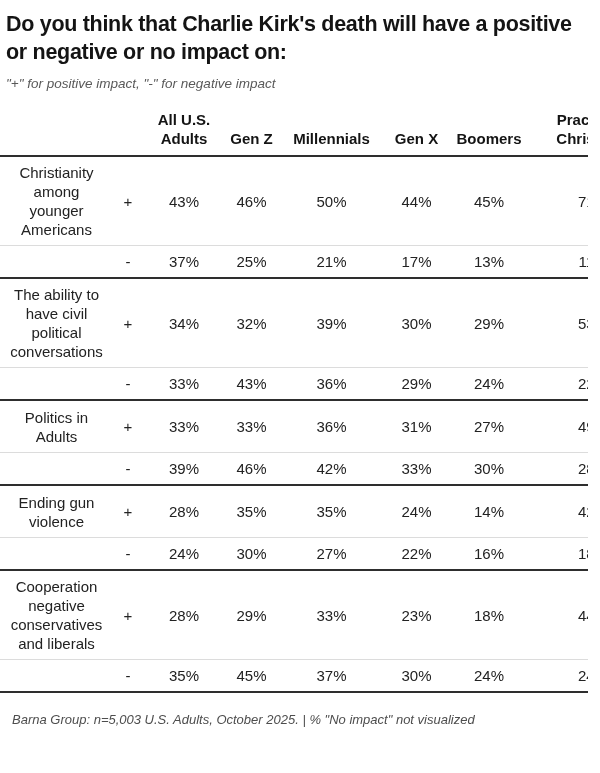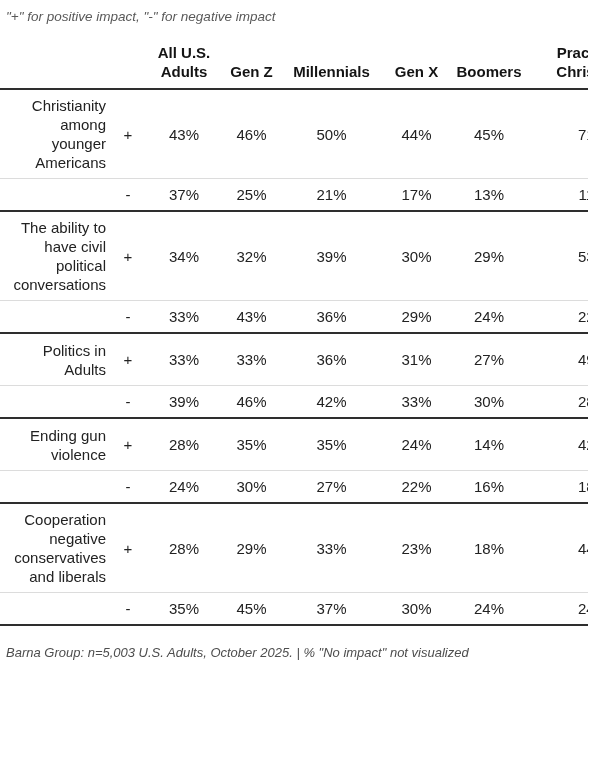--- a/index.html
+++ b/index.html
@@ -32,47 +32,48 @@
     font-size: 15px;
   }
   th {
     font-weight: bold; color: #141414;
     vertical-align: bottom; text-align: center;
     padding: 0 4px 7px 4px; line-height: 19px;
     font-size: 15px;
   }
   td { vertical-align: middle; color: #222222; }
   td.label {
-    text-align: right; padding: 6px 6px 6px 7px;
+    text-align: center; padding: 6px 6px 6px 7px;
     line-height: 19px;
   }
   td.sign { text-align: center; padding: 7px 2px; }
   td.val  { text-align: center; padding: 7px 4px; }
   tr.row-pos td.val, tr.row-pos td.sign { padding-top: 17px; padding-bottom: 17px; }
   tr.row-pos td { border-top: 2px solid #2e2e2e; }
   tr.row-neg td { border-top: 1px solid #dcdcdc; }
   tr.row-neg.last td { border-bottom: 2px solid #2e2e2e; }
 
-  .footer { margin: 19px 6px 0 6px; }
+  .footer { margin: 19px 6px 0 12px; }
   .footer-source {
     font-size: 13px; line-height: 16px;
     font-style: italic; color: #4d4d4d;
   }
   .attribution {
     margin-top: 3px;
     font-size: 12.5px; line-height: 15px;
     color: #9a9a9a;
     text-decoration: none; display: inline-block;
   }
 </style>
 </head>
 <body>
 
 <div class="page">
 
+  <h1 class="chart-title">Do you think that Charlie Kirk's death will have a positive or negative or no impact on:</h1>
   <div class="chart-subtitle">"+" for positive impact, "-" for negative impact</div>
 
   <div class="table-wrap">
     <table class="data-table">
       <colgroup>
         <col style="width:112px">
           <col style="width:32px">
           <col style="width:80px">
           <col style="width:55px">
           <col style="width:105px">

